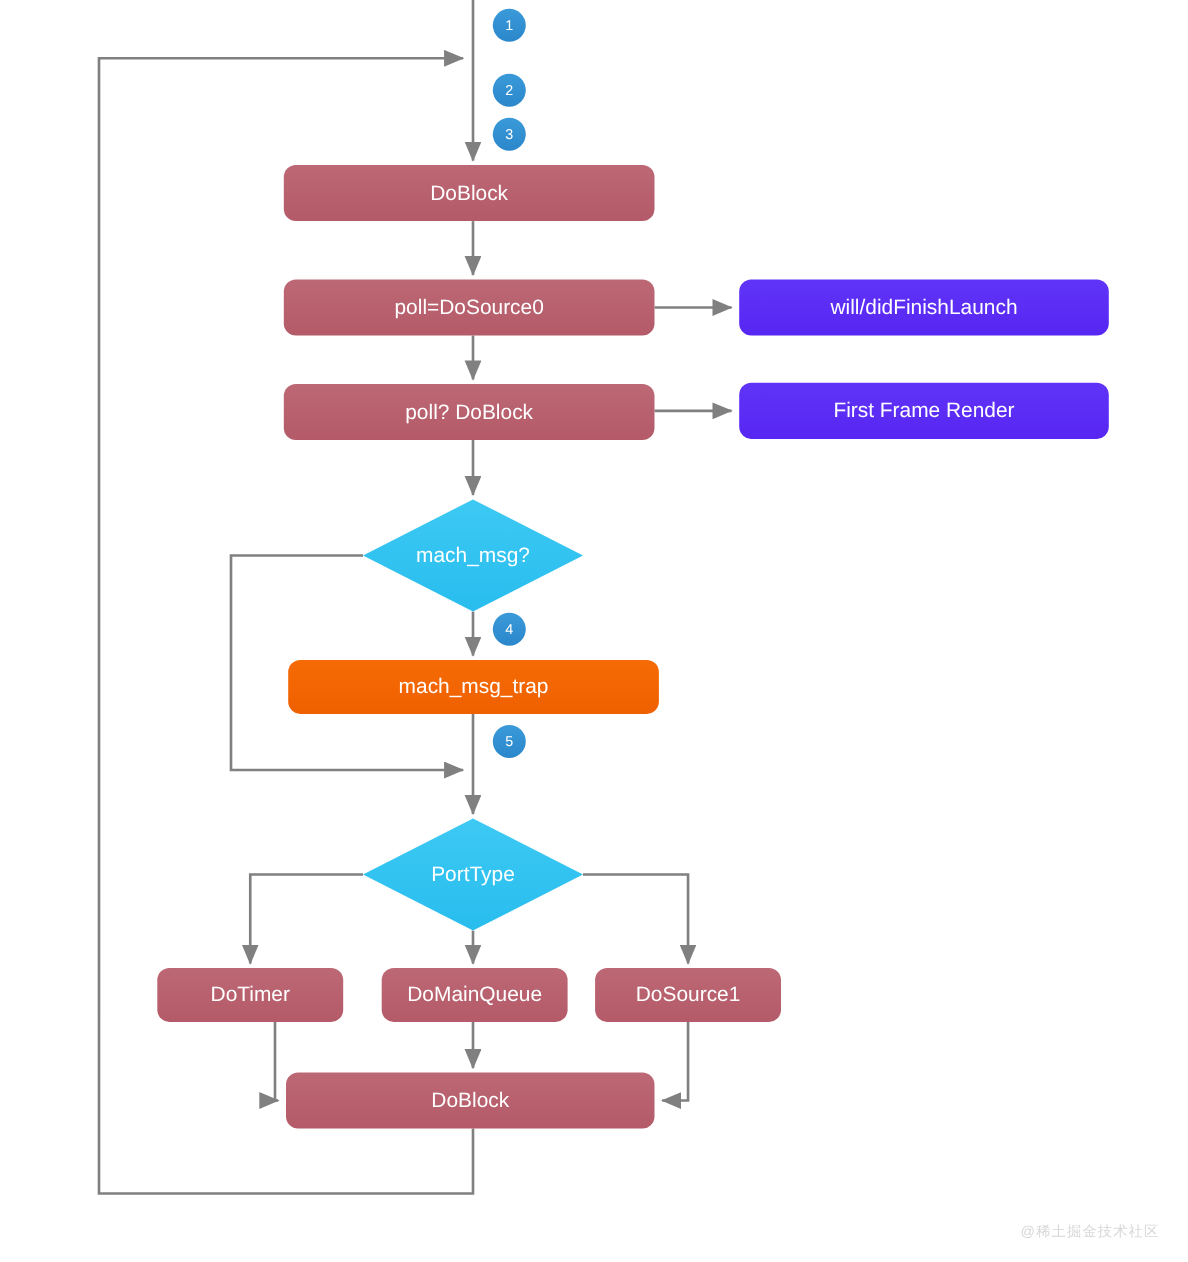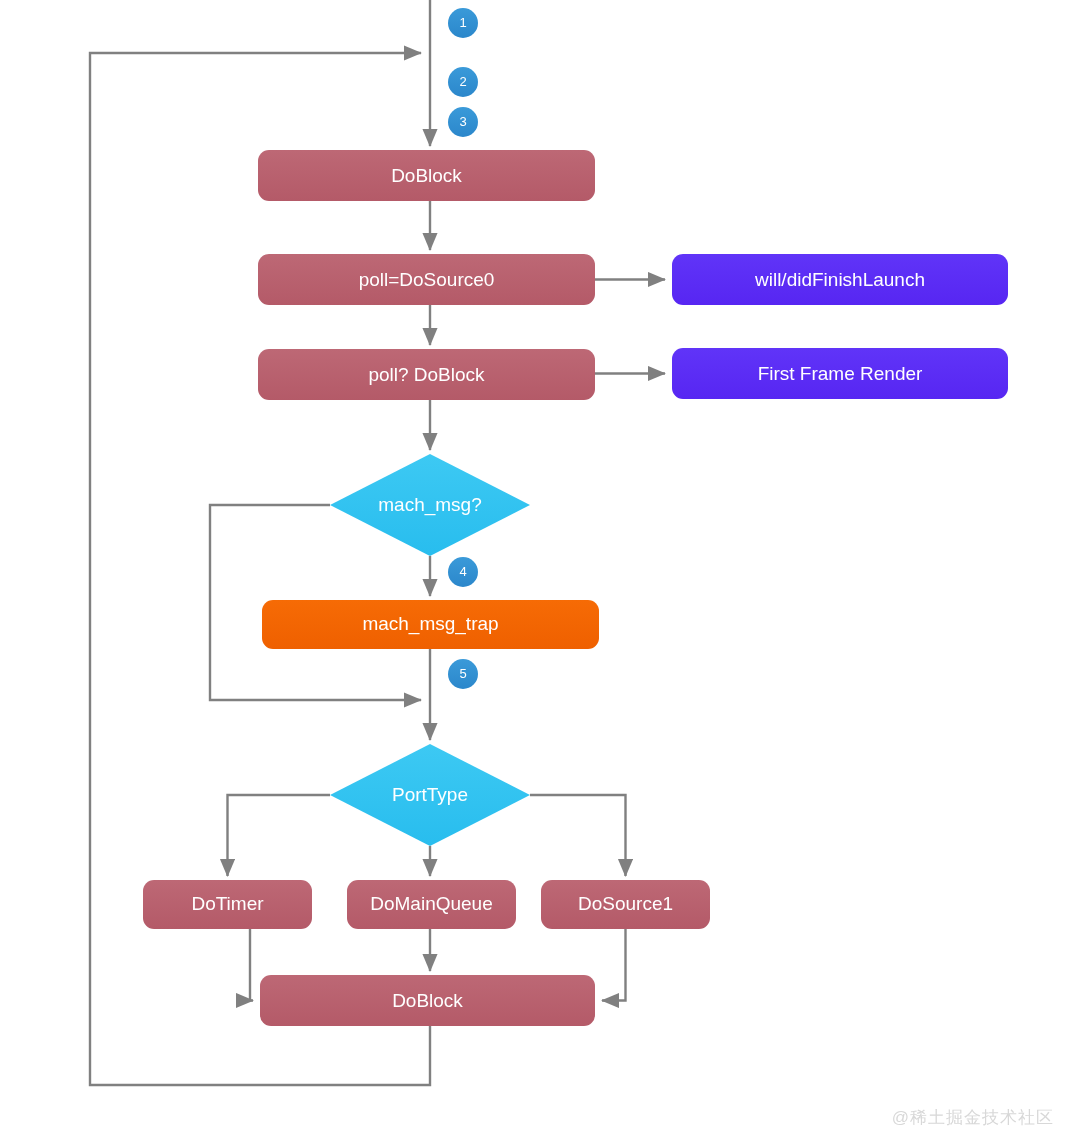--- a/index.html
+++ b/index.html
@@ -38,21 +38,21 @@
     font-size: 13px;
     text-anchor: middle;
     dominant-baseline: middle;
     pointer-events: none;
   }
   .watermark {
     position: absolute;
     right: 26px;
     bottom: 18px;
     color: #d8d8d8;
-    font-size: 17px;
+    font-size: 13px;
     font-family: "Liberation Sans", sans-serif;
     letter-spacing: 1px;
     user-select: none;
   }
   .edge {
     fill: none;
     stroke: #808080;
     stroke-width: 2.4;
   }
 </style>

